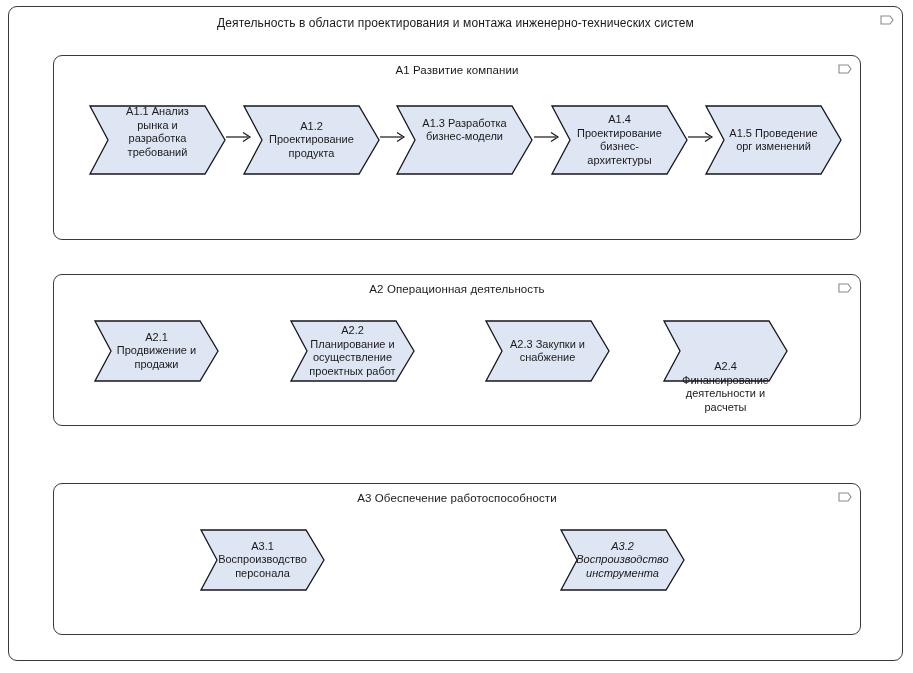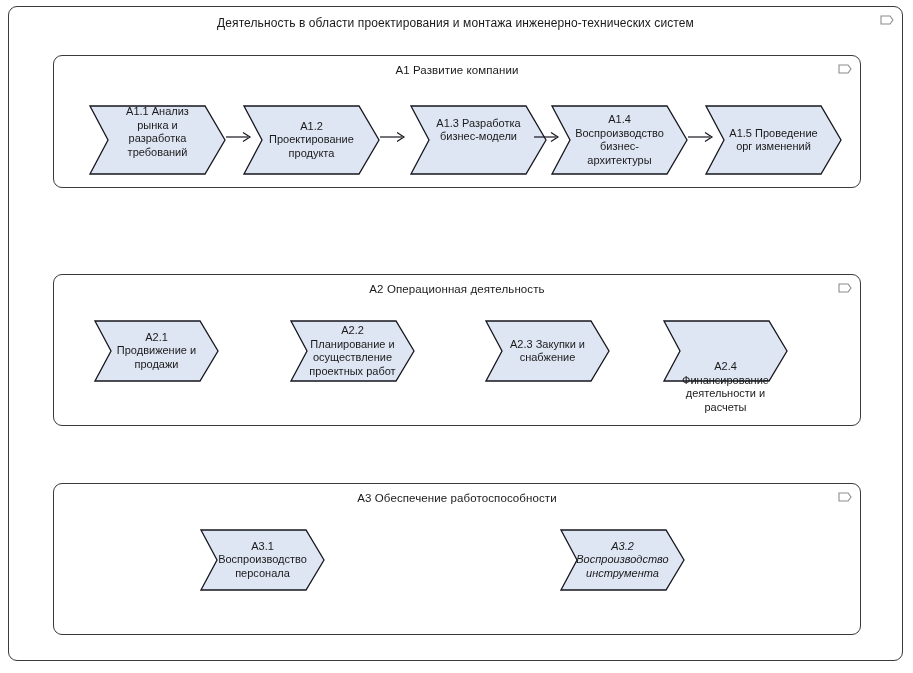--- a/index.html
+++ b/index.html
@@ -115,21 +115,21 @@
 
   <div class="outer-frame">
     <div class="outer-title">Деятельность в области проектирования и монтажа инженерно-технических систем</div>
     <div class="corner-badge">
       <svg width="16" height="14" viewBox="0 0 16 14">
         <path d="M3 3 L12 3 L15 7 L12 11 L3 11 Z" fill="none" stroke="#8c8c8c" stroke-width="1.1"></path>
       </svg>
     </div>
   </div>
 
-  <div class="group-box" style="left:53px; top:55px; width:808px; height:133px;">
+  <div class="group-box" style="left:53px; top:55px; width:808px; height:185px;">
     <div class="group-title">A1 Развитие компании</div>
     <div class="corner-badge">
       <svg width="16" height="14" viewBox="0 0 16 14">
         <path d="M3 3 L12 3 L15 7 L12 11 L3 11 Z" fill="none" stroke="#8c8c8c" stroke-width="1.1"></path>
       </svg>
     </div>
   </div>
 
   <div class="chev" style="left:89px; top:105px; width:137px; height:54px;">
     <svg width="137" height="70" viewBox="0 0 137 70" preserveAspectRatio="none">
@@ -157,41 +157,41 @@
 продукта</div>
   </div>
 
   <div class="connector" style="left:380px; top:131px;">
     <svg width="26" height="12" viewBox="0 0 26 12">
       <path d="M0,6 L22,6" stroke="#16161e" stroke-width="1.2" fill="none"></path>
       <path d="M17,1.5 L24,6 L17,10.5" stroke="#16161e" stroke-width="1.2" fill="none"></path>
     </svg>
   </div>
 
-  <div class="chev" style="left:410px; top:105px; width:137px; height:50px;">
+  <div class="chev" style="left:396px; top:105px; width:137px; height:50px;">
     <svg width="137" height="70" viewBox="0 0 137 70" preserveAspectRatio="none">
       <path d="M1,1 L116,1 L136,35 L116,69 L1,69 L19,35 Z" fill="#dfe6f3" stroke="#16161e" stroke-width="1.3" stroke-linejoin="miter"></path>
     </svg>
     <div class="chev-label">A1.3 Разработка
 бизнес-модели</div>
   </div>
 
   <div class="connector" style="left:534px; top:131px;">
     <svg width="26" height="12" viewBox="0 0 26 12">
       <path d="M0,6 L22,6" stroke="#16161e" stroke-width="1.2" fill="none"></path>
       <path d="M17,1.5 L24,6 L17,10.5" stroke="#16161e" stroke-width="1.2" fill="none"></path>
     </svg>
   </div>
 
   <div class="chev" style="left:551px; top:105px; width:137px; height:70px;">
     <svg width="137" height="70" viewBox="0 0 137 70" preserveAspectRatio="none">
       <path d="M1,1 L116,1 L136,35 L116,69 L1,69 L19,35 Z" fill="#dfe6f3" stroke="#16161e" stroke-width="1.3" stroke-linejoin="miter"></path>
     </svg>
     <div class="chev-label">A1.4
-Воспроизводство
+Проектирование
 бизнес-
 архитектуры</div>
   </div>
 
   <div class="connector" style="left:688px; top:131px;">
     <svg width="26" height="12" viewBox="0 0 26 12">
       <path d="M0,6 L22,6" stroke="#16161e" stroke-width="1.2" fill="none"></path>
       <path d="M17,1.5 L24,6 L17,10.5" stroke="#16161e" stroke-width="1.2" fill="none"></path>
     </svg>
   </div>

